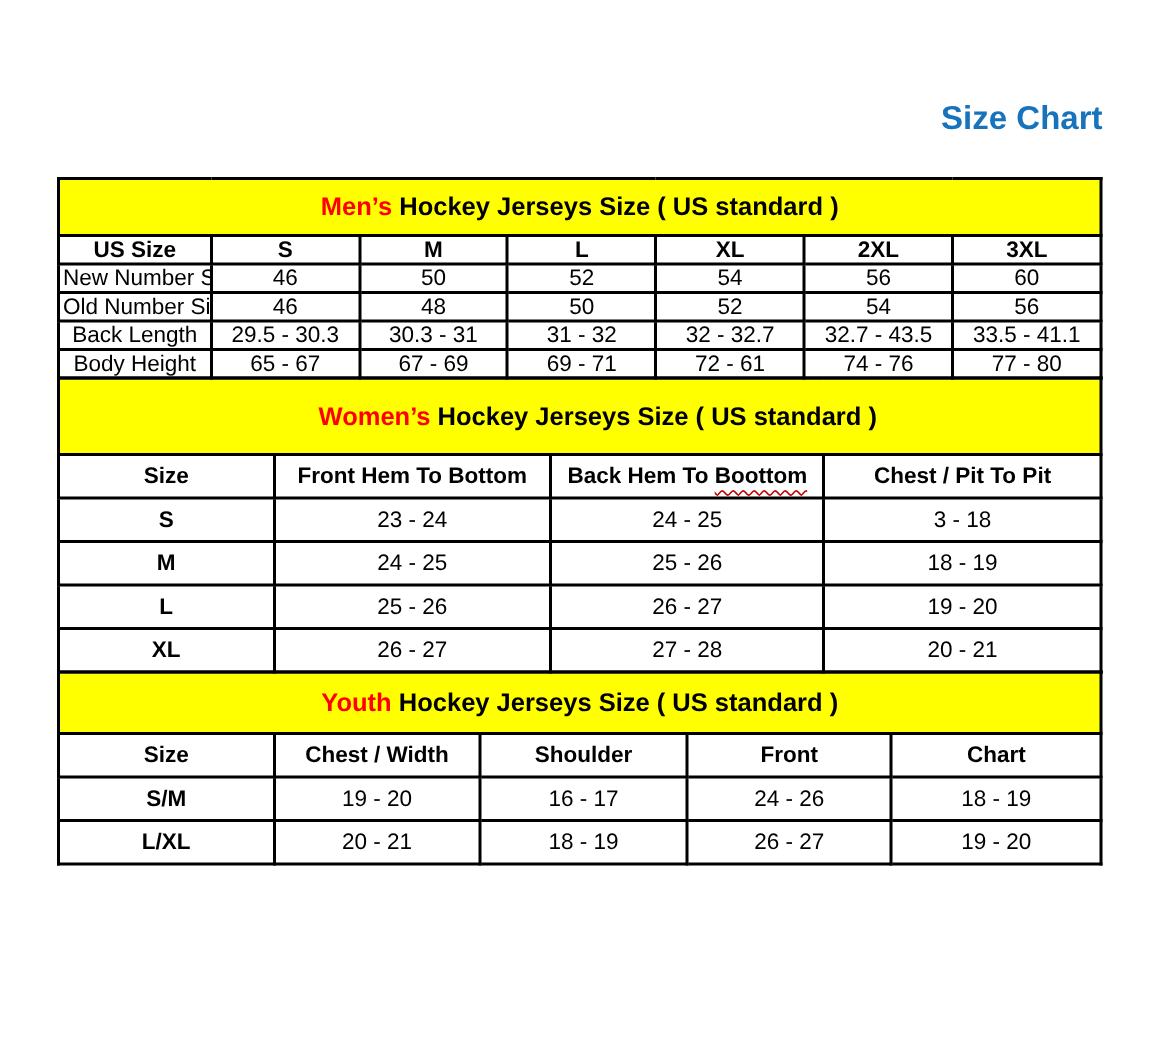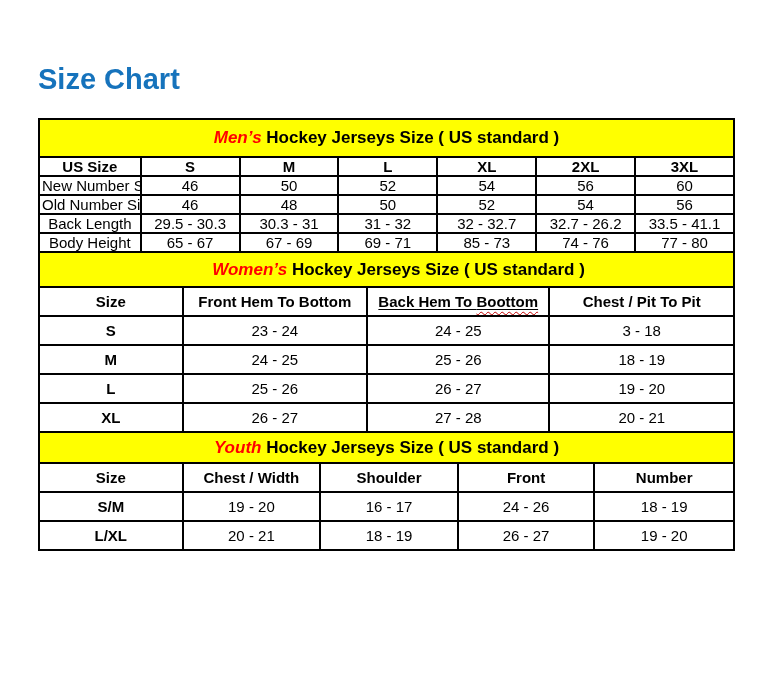--- a/index.html
+++ b/index.html
@@ -14,23 +14,23 @@
     margin: 0; padding: 0;
     width: 776px; height: 692px;
     background: #ffffff;
     font-family: "Liberation Sans", sans-serif;
     color: #000;
   }
   .page { padding-top: 62px; }
   .title {
     width: 697px;
     margin: 0 0 22px 38px;
-    text-align: left;
+    text-align: right;
     color: var(--blue);
-    font-size: 29px;
+    font-size: 22px;
     font-weight: bold;
     letter-spacing: 0px;
     line-height: 34px;
   }
   .tables {
     width: 697px;
     margin-left: 38px;
   }
   table.size-table {
     width: 100%;
@@ -45,46 +45,45 @@
     padding: 0 2px;
     font-size: 15px;
     overflow: hidden;
     white-space: nowrap;
   }
   .band-row td {
     background: var(--yellow);
     font-weight: bold;
     font-size: 17px;
   }
-  .band-row .hl { color: var(--red); font-style: italic; }
+  .band-row .hl { color: var(--red); }
   .head-row th { font-weight: bold; }
   .data-row td { font-weight: normal; }
   .data-row td.rowlabel.bold { font-weight: bold; }
   
   .t-mens  .band-row td { height: 38px; }
   .t-mens  .head-row th, .t-mens  .data-row td { height: 16px; }
-  .t-womens .band-row td { height: 35px; padding-left: 26px; }
+  .t-womens .band-row td { height: 51px; padding-left: 26px; }
   .t-womens .head-row th, .t-womens .data-row td { height: 29px; }
-  .t-youth .band-row td { height: 31px; }
+  .t-youth .band-row td { height: 41px; }
   .t-youth .head-row th, .t-youth .data-row td { height: 29px; }
   
   .t-mens col.c0 { width: 14.63%; }
   .t-mens col.cn { width: 14.228%; }
   .t-womens col.c0 { width: 20.66%; }
   .t-womens col.c1 { width: 26.54%; }
   .t-womens col.c2 { width: 26.25%; }
   .t-womens col.c3 { width: 26.55%; }
   .t-youth col.c0 { width: 20.66%; }
   .t-youth col.c1 { width: 19.80%; }
   .t-youth col.c2 { width: 19.80%; }
   .t-youth col.c3 { width: 19.66%; }
   .t-youth col.c4 { width: 20.08%; }
   
   .u {
-    text-decoration: underline;
     text-underline-offset: 2px;
     text-decoration-thickness: 1px;
   }
   .wavy {
     text-decoration: underline wavy var(--wavy-red);
     text-decoration-skip-ink: none;
     text-underline-offset: 4px;
     text-decoration-thickness: 1px;
   }
 </style>
@@ -134,29 +133,29 @@
             <td class="cell">52</td>
             <td class="cell">54</td>
             <td class="cell">56</td>
           </tr>
           <tr class="data-row">
             <td class="rowlabel">Back Length</td>
             <td class="cell">29.5 - 30.3</td>
             <td class="cell">30.3 - 31</td>
             <td class="cell">31 - 32</td>
             <td class="cell">32 - 32.7</td>
-            <td class="cell">32.7 - 26.2</td>
+            <td class="cell">32.7 - 43.5</td>
             <td class="cell">33.5 - 41.1</td>
           </tr>
           <tr class="data-row">
             <td class="rowlabel">Body Height</td>
             <td class="cell">65 - 67</td>
             <td class="cell">67 - 69</td>
             <td class="cell">69 - 71</td>
-            <td class="cell">85 - 73</td>
+            <td class="cell">72 - 61</td>
             <td class="cell">74 - 76</td>
             <td class="cell">77 - 80</td>
           </tr>
         </tbody>
       </table>
       <table class="size-table t-womens">
         <colgroup>
           <col class="c0">
           <col class="c1">
           <col class="c2">
@@ -208,21 +207,21 @@
         </colgroup>
         <tbody>
           <tr class="band-row">
             <td colspan="5"><span class="hl">Youth</span><span> Hockey Jerseys Size ( US standard )</span></td>
           </tr>
           <tr class="head-row">
             <th>Size</th>
             <th>Chest / Width</th>
             <th>Shoulder</th>
             <th>Front</th>
-            <th>Number</th>
+            <th>Chart</th>
           </tr>
           <tr class="data-row">
             <td class="rowlabel bold">S/M</td>
             <td class="cell">19 - 20</td>
             <td class="cell">16 - 17</td>
             <td class="cell">24 - 26</td>
             <td class="cell">18 - 19</td>
           </tr>
           <tr class="data-row">
             <td class="rowlabel bold">L/XL</td>

